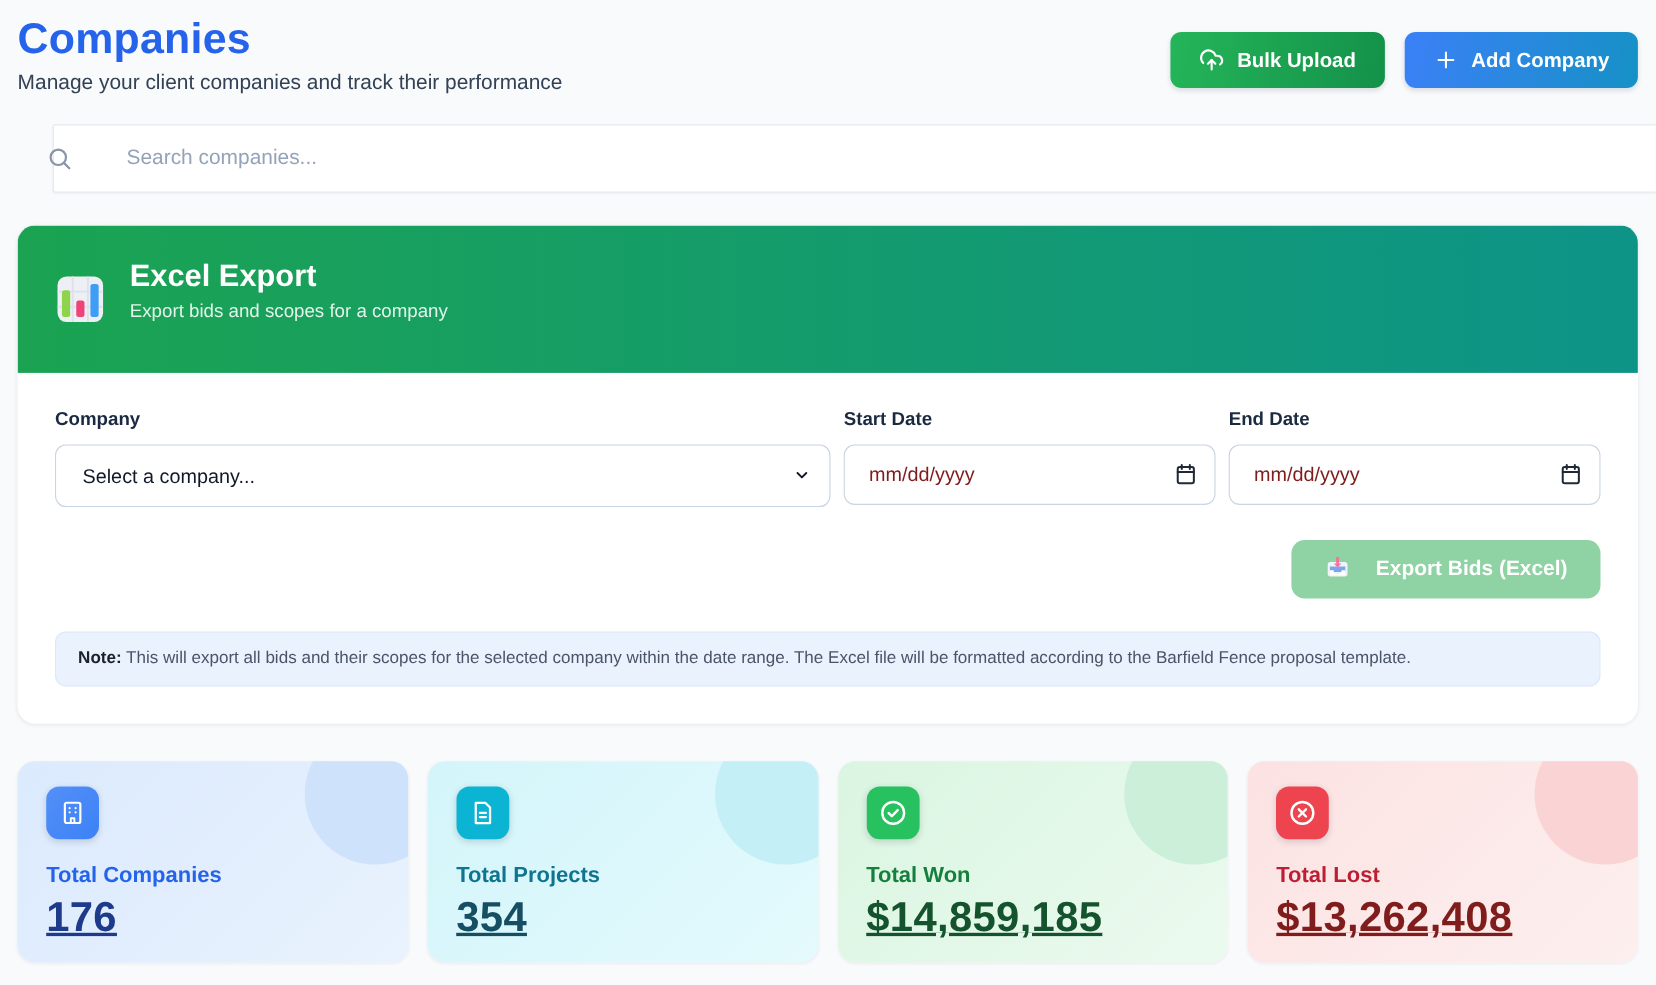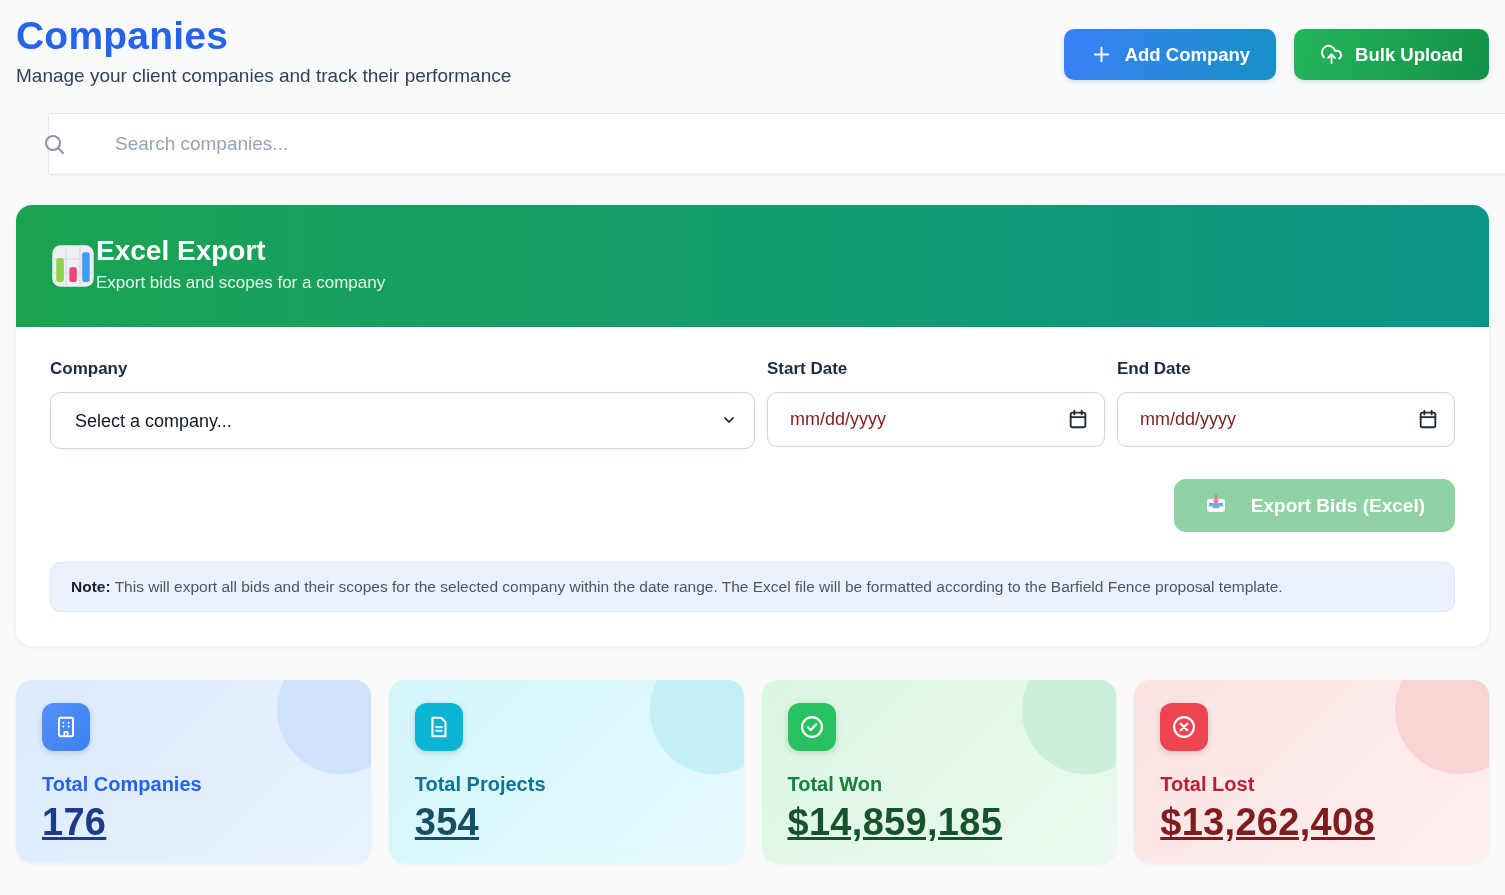--- a/index.html
+++ b/index.html
@@ -41,25 +41,25 @@
   .search-input::placeholder { color: #94a3b8; }
   .search-icon { position: absolute; left: 26px; top: 19px; color: #8a94a6; }
 
   
   .export-card {
     margin-top: 30px; background: #ffffff; border-radius: 16px; overflow: hidden;
     box-shadow: 0 1px 4px rgba(15,23,42,0.08);
   }
   .export-header {
     background: linear-gradient(to right, #1ba352 0%, #0d9488 100%);
-    padding: 30px 34px; display: flex; align-items: center; 
+    padding: 30px 34px; display: flex; align-items: center; gap: 22px;
   }
   .export-header-icon svg { display: block; }
   .export-title { margin: 0; font-size: 28px; font-weight: 700; color: #ffffff; }
-  .export-subtitle { margin: 6px 0 4px; font-size: 17px; color: rgba(255,255,255,0.88); text-align: center; }
+  .export-subtitle { margin: 6px 0 16px; font-size: 17px; color: rgba(255,255,255,0.88); text-align: center; }
   .export-body { padding: 32px 34px 34px; }
 
   .form-grid { display: grid; grid-template-columns: 1fr 338px 338px; column-gap: 12px; }
   .field-label { display: block; font-size: 17px; font-weight: 700; color: #1b2a41; margin-bottom: 13px; }
   .select-wrap, .date-wrap { position: relative; }
   .company-select {
     width: 100%; height: 57px; appearance: none; -webkit-appearance: none;
     border: 1px solid #c9d4e4; border-radius: 10px; background: #ffffff;
     padding: 0 48px 0 24px; font-size: 18px; color: #111827;
     font-family: "Liberation Sans", sans-serif; outline: none; cursor: pointer;
@@ -132,37 +132,37 @@
 <body>
 
 <div class="container">
 
   <div class="page-header">
     <div>
       <h1 class="page-title">Companies</h1>
       <p class="page-subtitle">Manage your client companies and track their performance</p>
     </div>
     <div class="header-actions">
-      <button class="btn btn-add">
-        <span class="icon">
-          <svg width="23" height="23" viewBox="0 0 24 24" fill="none" stroke="#ffffff" stroke-width="2" stroke-linecap="round">
-            <path d="M12 5v14M5 12h14"></path>
-          </svg>
-        </span>
-        <span>Add Company</span>
-      </button>
       <button class="btn btn-bulk">
         <span class="icon">
           <svg width="23" height="23" viewBox="0 0 24 24" fill="none" stroke="#ffffff" stroke-width="2" stroke-linecap="round" stroke-linejoin="round">
             <path d="M4 14.9A7 7 0 1 1 15.7 8h1.8a4.5 4.5 0 0 1 2.5 8.2"></path>
             <path d="M12 21v-9"></path>
             <path d="m8.5 15.5 3.5-3.5 3.5 3.5"></path>
           </svg>
         </span>
         <span>Bulk Upload</span>
+      </button>
+      <button class="btn btn-add">
+        <span class="icon">
+          <svg width="23" height="23" viewBox="0 0 24 24" fill="none" stroke="#ffffff" stroke-width="2" stroke-linecap="round">
+            <path d="M12 5v14M5 12h14"></path>
+          </svg>
+        </span>
+        <span>Add Company</span>
       </button>
     </div>
   </div>
 
   <div class="search-wrap">
     <span class="search-icon">
       <svg width="24" height="24" viewBox="0 0 24 24" fill="none" stroke="currentColor" stroke-width="2" stroke-linecap="round">
         <circle cx="11" cy="11" r="7"></circle>
         <path d="m16.5 16.5 4.5 4.5"></path>
       </svg>

